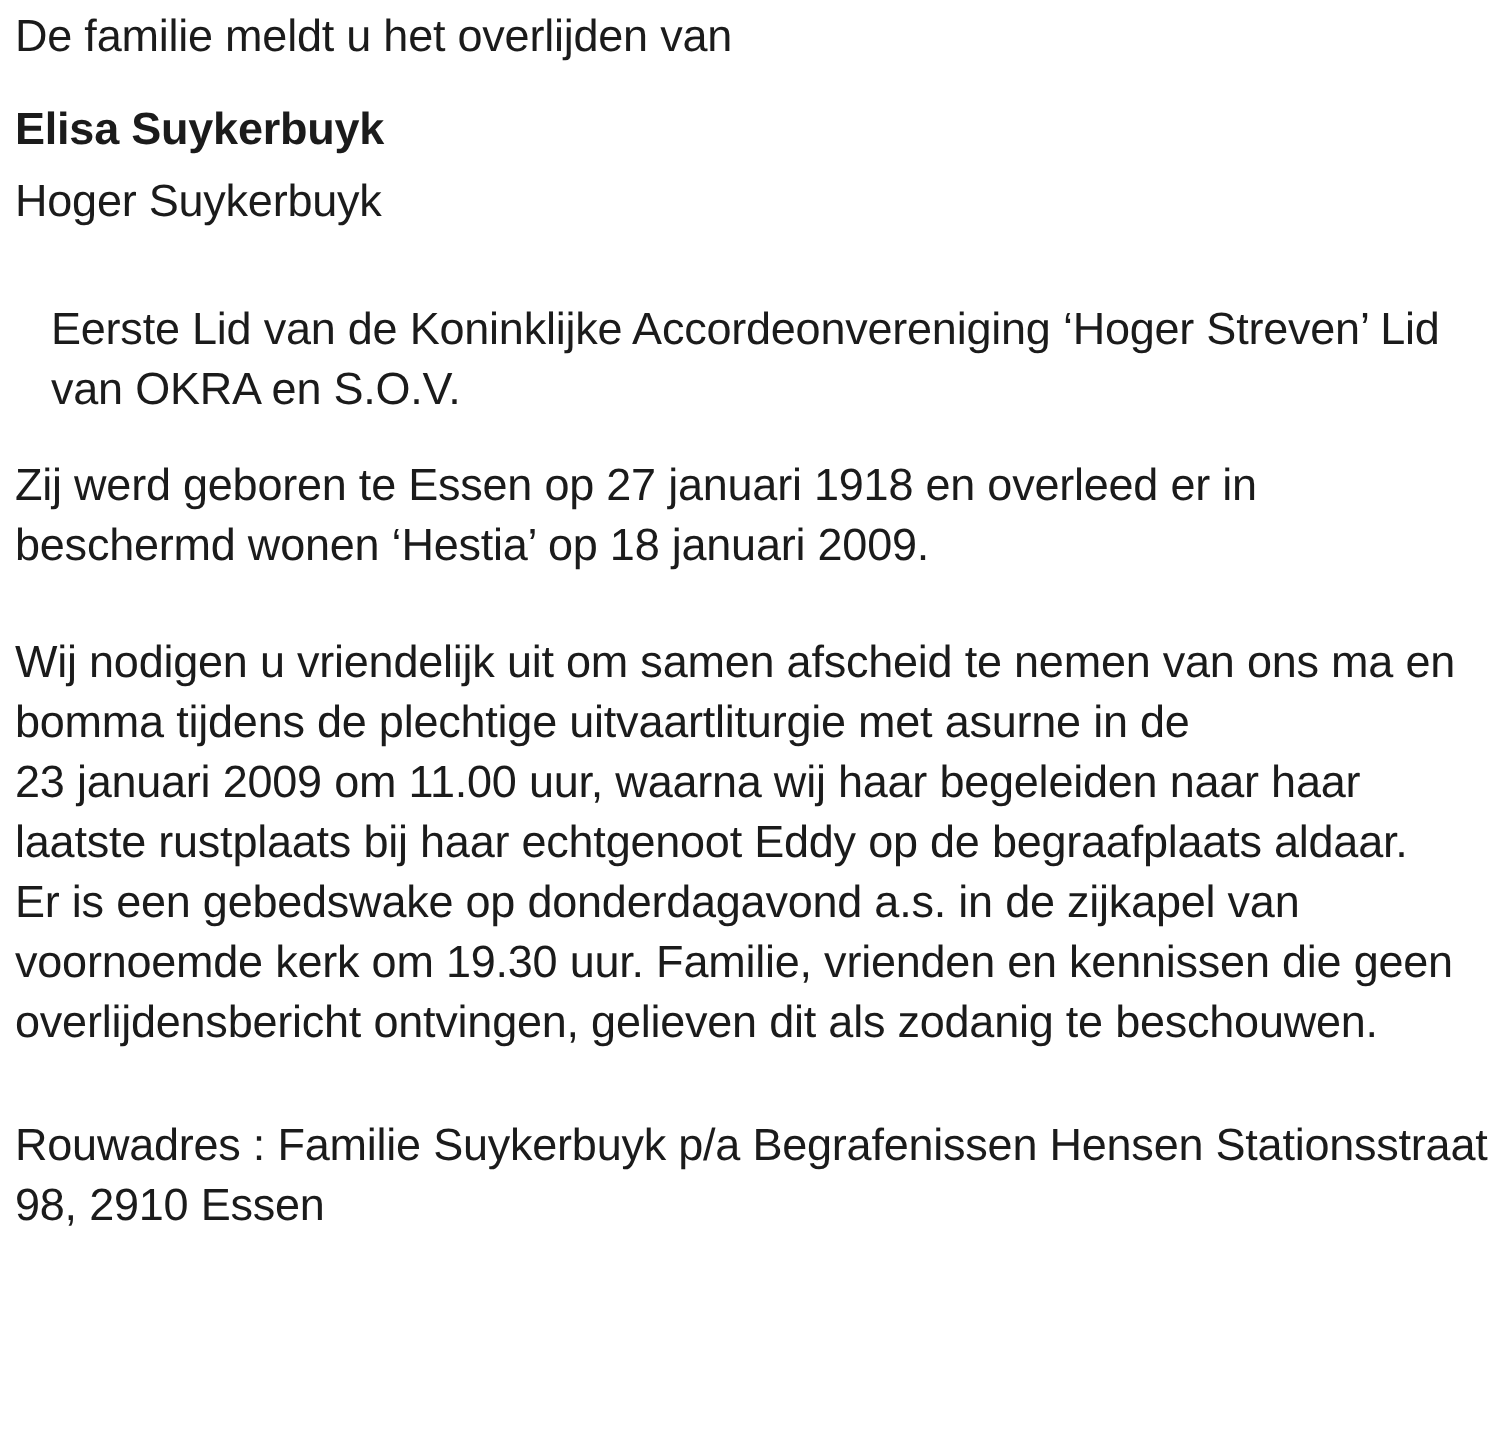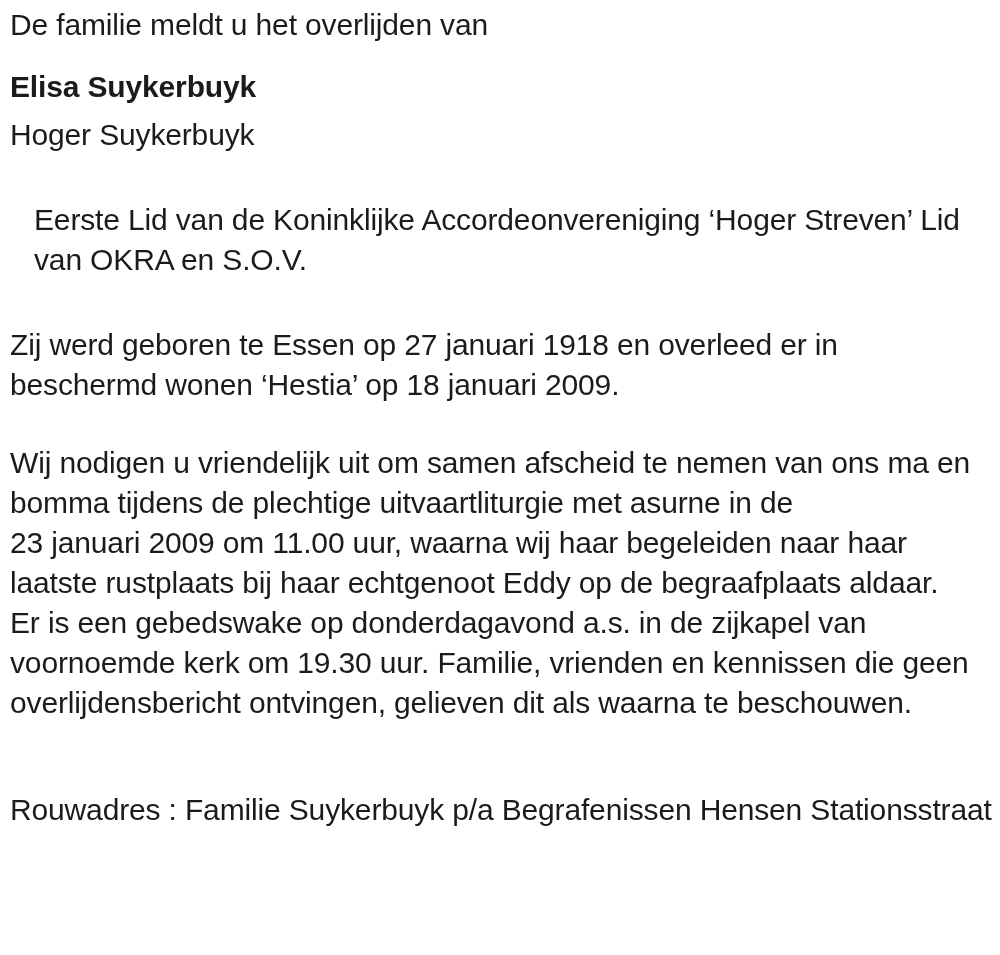--- a/index.html
+++ b/index.html
@@ -20,23 +20,23 @@
     color: #1b1b1b;
     overflow: hidden;
   }
   .par { margin: 0; }
   .line { display: block; white-space: nowrap; }
   .name-bold { font-weight: 700; }
   .m-deceased    { margin-top: 22px; }
   .m-relation    { margin-top: 7px;  }
   .m-spouse      { margin-top: 8px;  }
   .m-memberships { margin-top: 45px; margin-left: 24px; }
-  .m-life        { margin-top: 45px; }
+  .m-life        { margin-top: 24px; }
   .m-funeral     { margin-top: 38px; }
-  .m-address     { margin-top: 67px; }
+  .m-address     { margin-top: 42px; }
 </style>
 </head>
 <body>
 
 <main class="obituary">
 
   <p class="par">
     <span class="line">De familie meldt u het overlijden van</span>
   </p>
 
@@ -59,20 +59,21 @@
     <span class="line">beschermd wonen ‘Hestia’ op 18 januari 2009.</span>
   </p>
 
   <p class="par m-funeral">
     <span class="line">Wij nodigen u vriendelijk uit om samen afscheid te nemen van ons ma en</span>
     <span class="line">bomma tijdens de plechtige uitvaartliturgie met asurne in de</span>
     <span class="line">23 januari 2009 om 11.00 uur, waarna wij haar begeleiden naar haar</span>
     <span class="line">laatste rustplaats bij haar echtgenoot Eddy op de begraafplaats aldaar.</span>
     <span class="line">Er is een gebedswake op donderdagavond a.s. in de zijkapel van</span>
     <span class="line">voornoemde kerk om 19.30 uur. Familie, vrienden en kennissen die geen</span>
-    <span class="line">overlijdensbericht ontvingen, gelieven dit als waarna te beschouwen.</span>
+    <span class="line">overlijdensbericht ontvingen, gelieven dit als zodanig te beschouwen.</span>
   </p>
 
   <p class="par m-address">
     <span class="line">Rouwadres : Familie Suykerbuyk p/a Begrafenissen Hensen Stationsstraat</span>
+    <span class="line">98, 2910 Essen</span>
   </p>
 
 </main>
 
 </body></html>

